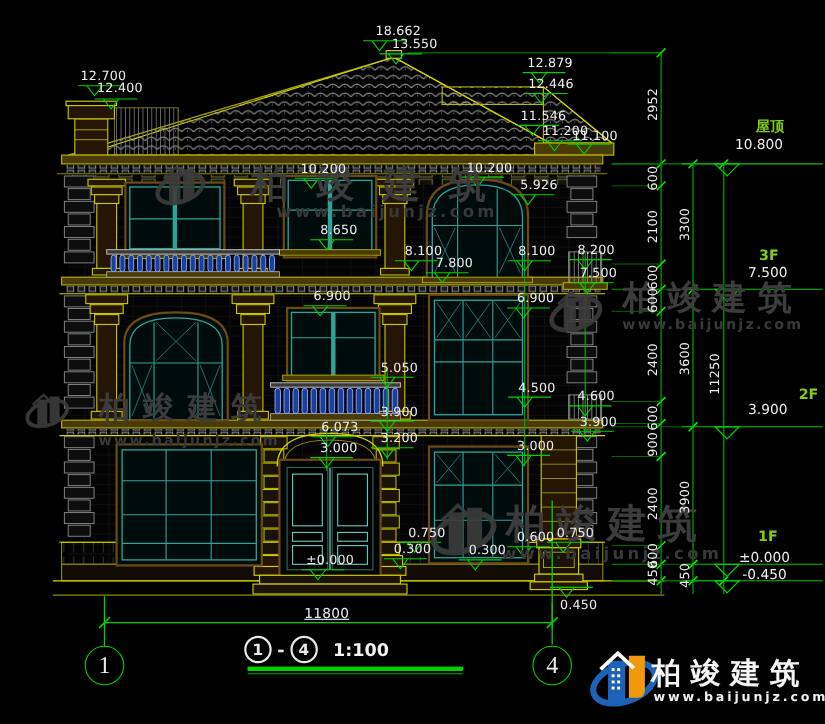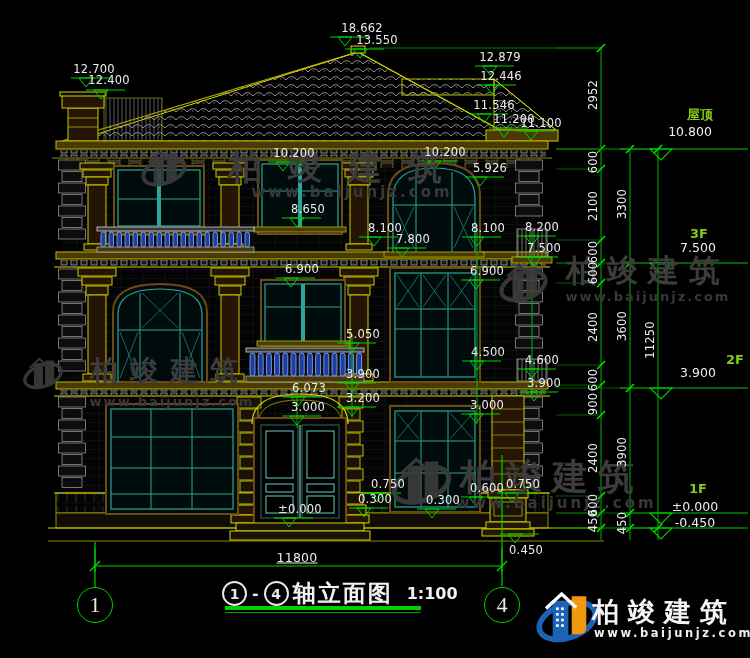--- a/index.html
+++ b/index.html
@@ -579,21 +579,20 @@
       <div class="flval" style="left: 698px; top: 372px;">3.900</div>
       <div class="flname" style="left: 698px; top: 488px;">1F</div>
       <div class="flval" style="left: 695px; top: 506px;">±0.000</div>
       <div class="flval" style="left: 695px; top: 522px;">-0.450</div>
     </div>
 
   <div id="titleblock">
     <span class="circnum">1</span>
     <span class="tdash">-</span>
     <span class="circnum">4</span>
-    <span id="titletext">轴立面图</span>
     <span id="titlescale">1:100</span>
   </div>
   <div id="underline1"></div>
   <div id="underline2"></div>
 
   <div class="bubble" style="left:95px;top:605px;">
     <span>1</span>
   </div>
   <div class="bubble" style="left:502px;top:605px;">
     <span>4</span>

